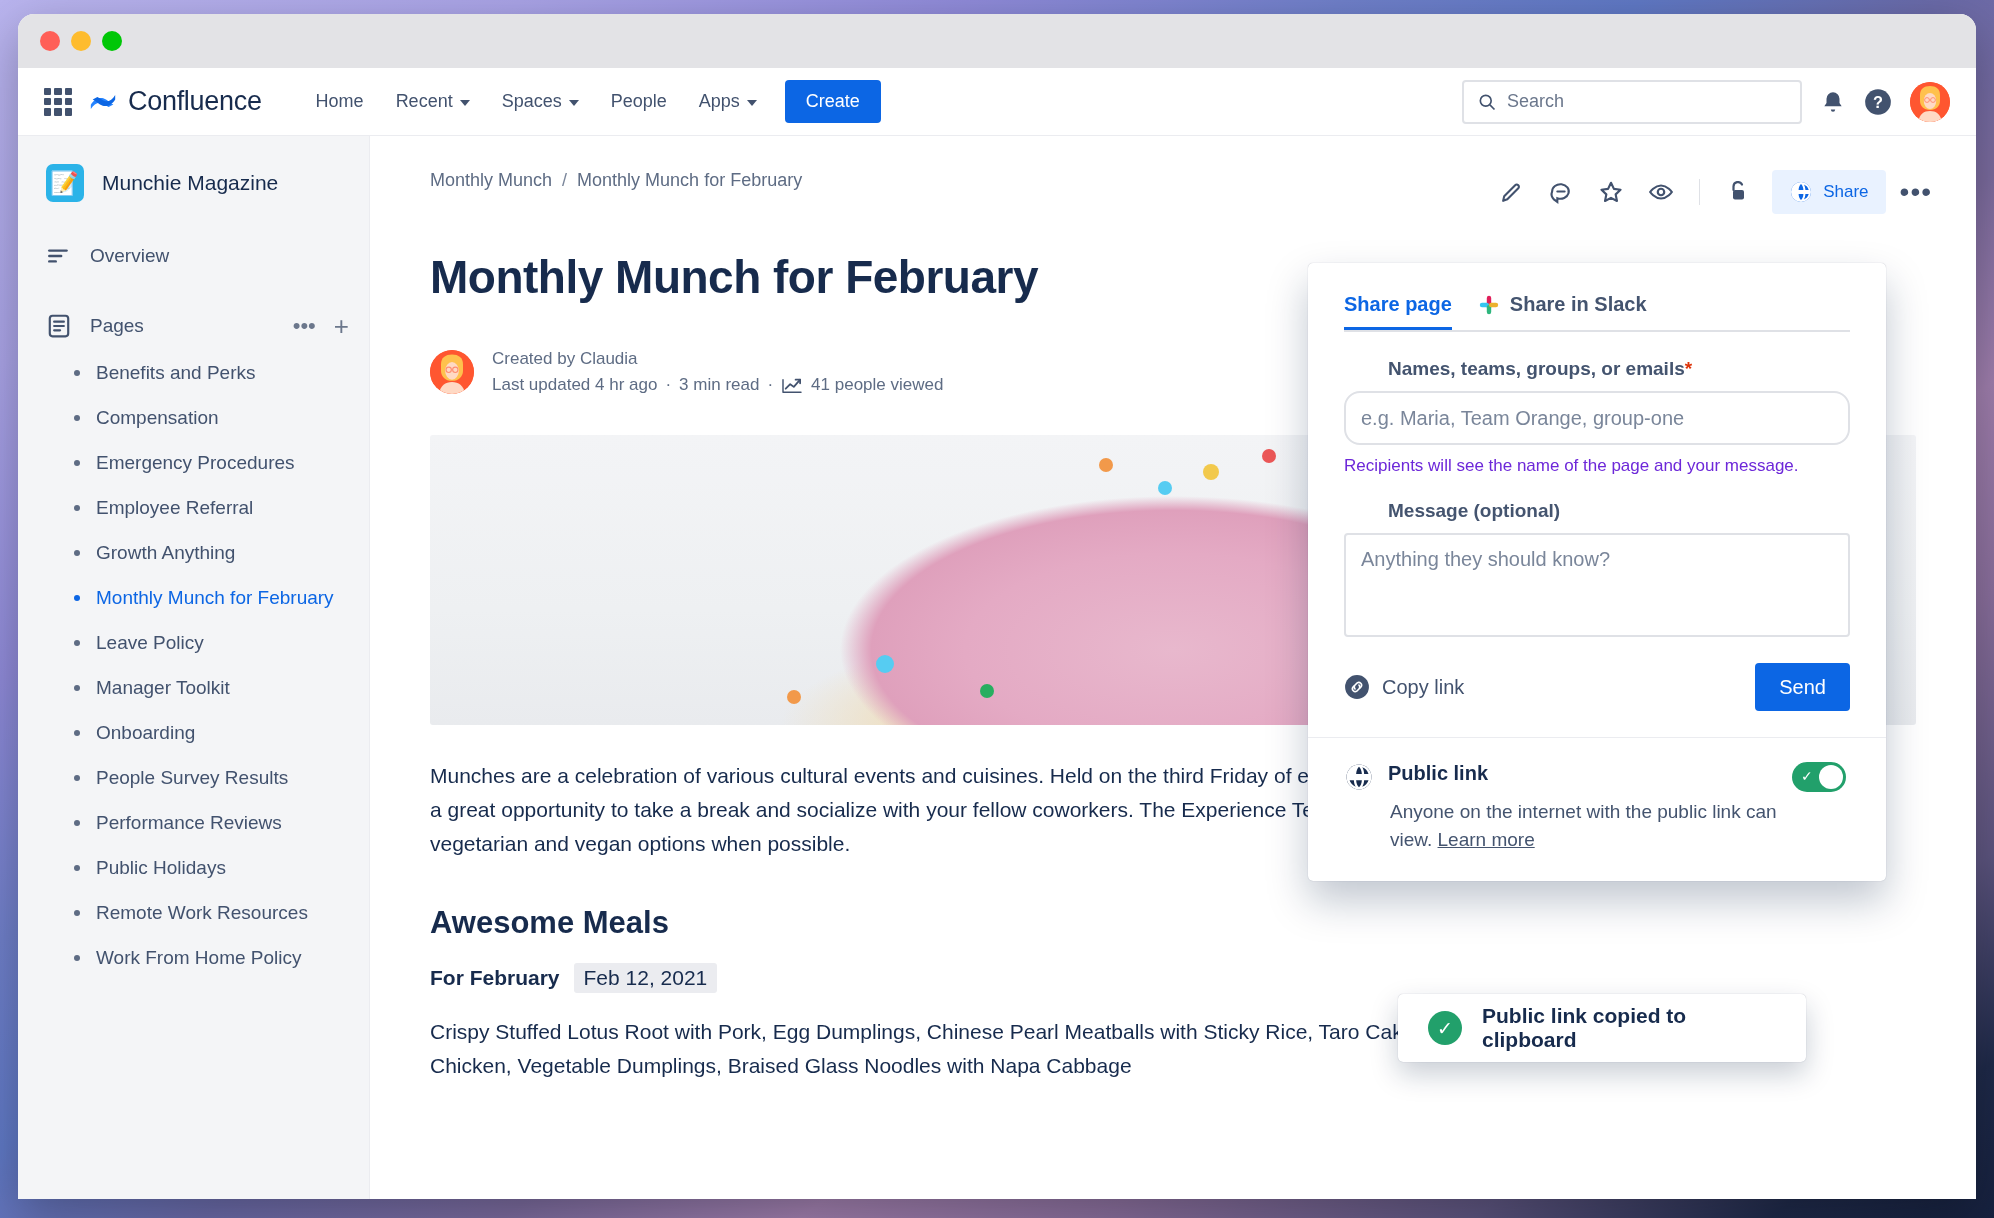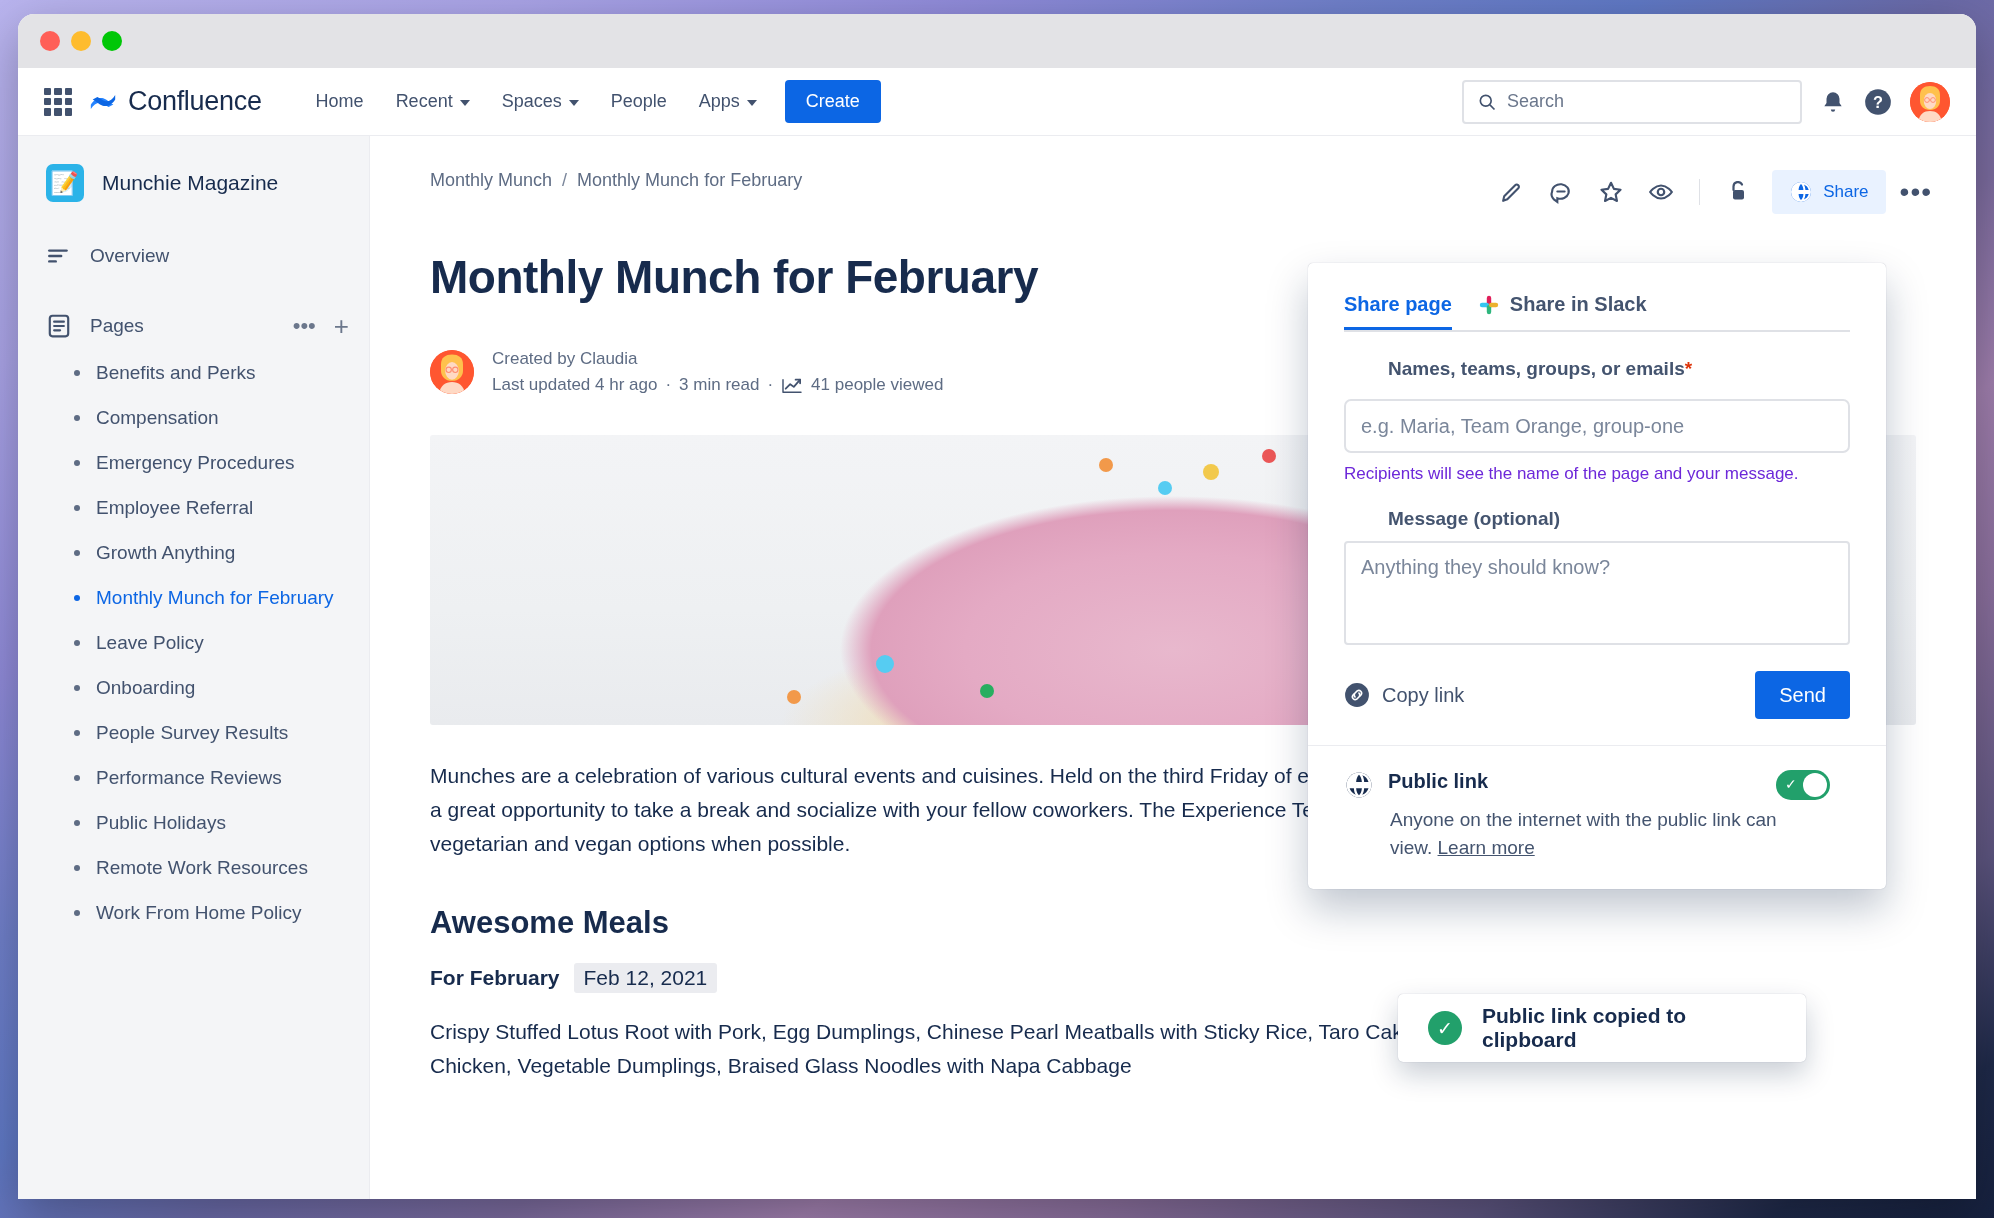--- a/index.html
+++ b/index.html
@@ -168,41 +168,41 @@
   .dlg-tab {
     font-size: 20px; font-weight: bold; padding-bottom: 14px; cursor: pointer;
     display: flex; align-items: center; gap: 10px; color: #44546f;
   }
   .dlg-tab.active { color: #0c66e4; box-shadow: inset 0 -3px 0 #0c66e4; }
   #tabs-rule { height: 2px; background: #dfe1e6; margin: 0 36px; }
   #dlg-body { padding: 26px 36px 0 36px; }
   .field-label { font-size: 19px; font-weight: bold; color: #44546f; margin-left: 44px; }
   .req { color: #de350b; }
   .txt-input {
-    margin-top: 19px; width: 100%; height: 54px; border: 2px solid #dfe1e6;
-    border-radius: 7px; padding: 0 15px; font-size: 20px; color: #7a869a;
+    margin-top: 11px; width: 100%; height: 54px; border: 2px solid #dfe1e6;
+    border-radius: 16px; padding: 0 15px; font-size: 20px; color: #7a869a;
     display: flex; align-items: center; background: #fff; cursor: text;
   }
   .hint { margin-top: 11px; font-size: 17px; color: #6d28d9; }
   .txt-area {
     margin-top: 11px; width: 100%; height: 104px; border: 2px solid #dfe1e6;
     border-radius: 4px; padding: 13px 15px; font-size: 20px; color: #7a869a;
     background: #fff; cursor: text;
   }
   #dlg-actions {
     display: flex; align-items: center; padding: 26px 36px 26px 36px;
   }
   #copy-link { display: flex; align-items: center; gap: 12px; font-size: 20px; color: #42526e; cursor: pointer; }
   #send-btn {
     margin-left: auto; background: #0c66e4; color: #fff; border: none;
     border-radius: 4px; height: 48px; padding: 0 24px; font-size: 20px;
     cursor: pointer; font-family: inherit;
   }
   #dlg-divider { height: 1px; background: #ebecf0; }
-  #public-section { padding: 24px 56px 28px 36px; }
+  #public-section { padding: 24px 40px 28px 36px; }
   #public-head { display: flex; align-items: flex-start; gap: 14px; }
   #public-title { font-size: 20px; font-weight: bold; color: #172b4d; }
   #toggle {
     margin-left: auto; width: 54px; height: 30px; border-radius: 16px;
     background: #22a06b; position: relative; cursor: pointer; flex: 0 0 54px;
   }
   #toggle .knob {
     position: absolute; right: 3px; top: 3px; width: 24px; height: 24px;
     border-radius: 50%; background: #fff;
   }
@@ -371,20 +371,24 @@
             <span class="bullet"></span>
             <span>Growth Anything</span>
           </div>
           <div class="page-item active">
             <span class="bullet"></span>
             <span>Monthly Munch for February</span>
           </div>
           <div class="page-item">
             <span class="bullet"></span>
             <span>Leave Policy</span>
+          </div>
+          <div class="page-item">
+            <span class="bullet"></span>
+            <span>Manager Toolkit</span>
           </div>
           <div class="page-item">
             <span class="bullet"></span>
             <span>Onboarding</span>
           </div>
           <div class="page-item">
             <span class="bullet"></span>
             <span>People Survey Results</span>
           </div>
           <div class="page-item">

